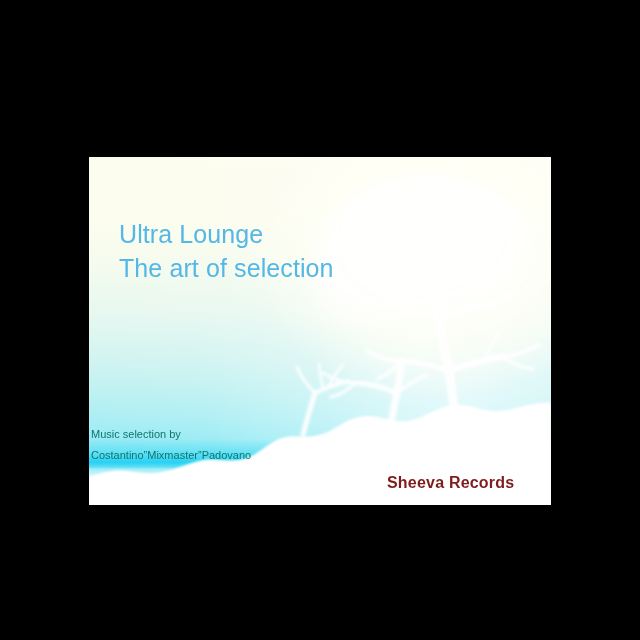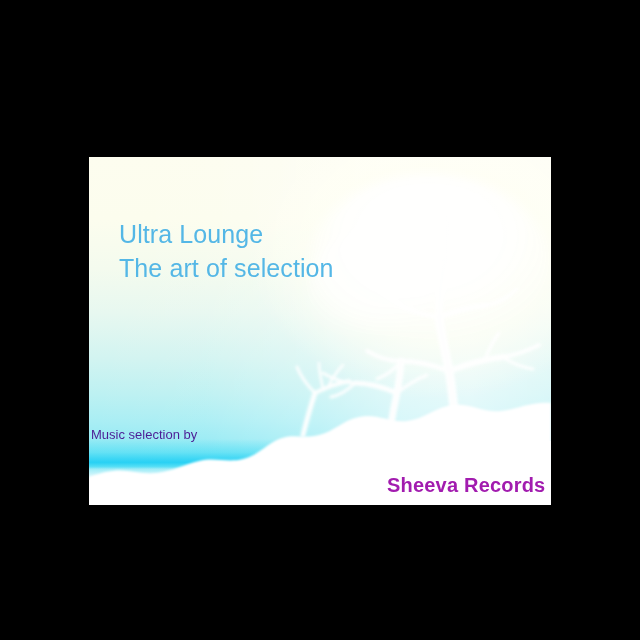--- a/index.html
+++ b/index.html
@@ -124,33 +124,33 @@
     line-height: 34px;
     letter-spacing: 0.1px;
     white-space: nowrap;
   }
   .title-line { display: block; }
 
   .credit-block {
     position: absolute;
     left: 2px;
     top: 267px;
-    color: #4c1d95;
-    font-size: 13px;
+    color: #0f766e;
+    font-size: 11px;
     line-height: 21px;
     white-space: nowrap;
   }
   .credit-line { display: block; }
 
   .label {
     position: absolute;
     left: 298px;
     top: 317px;
-    color: #a21caf;
-    font-size: 20px;
+    color: #7f1d1d;
+    font-size: 16px;
     font-weight: bold;
     letter-spacing: 0.2px;
     white-space: nowrap;
   }
 </style>
 </head>
 <body>
 
 <div id="stage">
 
@@ -252,18 +252,19 @@
       </svg>
     </div>
 
     <div class="title-block">
       <span class="title-line">Ultra Lounge</span>
       <span class="title-line">The art of selection</span>
     </div>
 
     <div class="credit-block">
       <span class="credit-line">Music selection by</span>
+      <span class="credit-line">Costantino”Mixmaster”Padovano</span>
     </div>
 
     <div class="label">Sheeva Records</div>
 
   </div>
 </div>
 
 </body></html>

